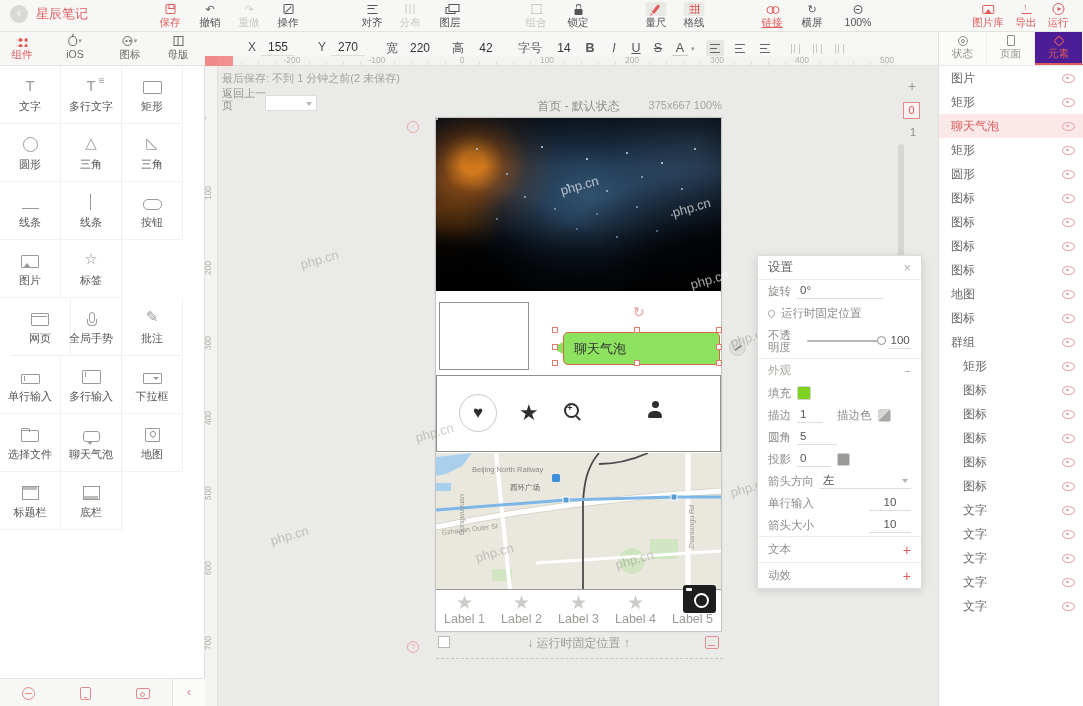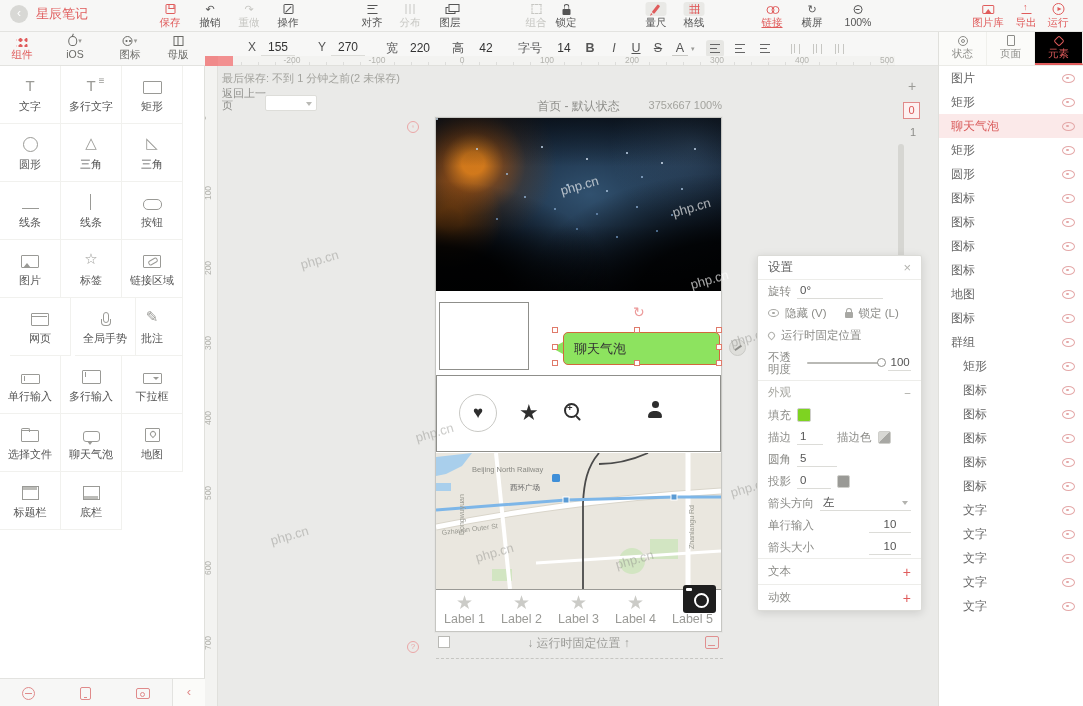--- a/index.html
+++ b/index.html
@@ -192,21 +192,21 @@
 .mini-lock:before{content:"";position:absolute;top:-4px;left:1px;width:4px;height:4px;border:1.2px solid #a8a8a4;border-bottom:none;border-radius:3px 3px 0 0}
 .mini-pin{width:7px;height:7px;border:1.2px solid #b3b3af;border-radius:50% 50% 50% 0;transform:rotate(-45deg)}
 .plus{color:#e05c5c;font-size:14px}
 .selcaret{margin-left:auto;border-left:3.5px solid transparent;border-right:3.5px solid transparent;border-top:4px solid #b3b3af}
 
 .rpanel{position:absolute;left:938px;top:32px;width:145px;height:674px;background:#fff;border-left:1px solid #e0e0dc;z-index:35}
 .rtabs{display:flex;height:34px;border-bottom:1px solid #ebebe7;background:#fbfbf9}
 .rtab{flex:1;text-align:center;padding-top:2px;color:#8c8c88;border-right:1px solid #f0f0ec}
 .rtab .ticon{height:13px}
 .rtab .tlabel{font-size:10.5px}
-.rtab.active{color:#e05c5c;background:#000000;border-bottom:2px solid #e05c5c}
+.rtab.active{color:#e05c5c;background:#4c1d95;border-bottom:2px solid #e05c5c}
 .r-state{width:10px;height:10px;border:1.3px solid;border-radius:50%;position:relative}
 .r-state:after{content:"";position:absolute;inset:2px;border:1.1px solid;border-radius:50%}
 .r-page{width:8px;height:11px;border:1.2px solid;border-radius:1px}
 .r-elem{width:8px;height:8px;border:1.3px solid;transform:rotate(45deg);border-radius:2px}
 .erow{position:relative;height:24px;display:flex;align-items:center;font-size:12px;color:#666;cursor:default}
 .erow.sel{background:#fbe9e9;color:#d95c5c}
 .eye{width:12px;height:10px;position:absolute;right:9px;top:7px}
 .eye:before{content:"";position:absolute;top:1px;left:0;width:11px;height:7px;border:1.1px solid #e4a8a8;border-radius:50%}
 .eye:after{content:"";position:absolute;top:3.5px;left:4.2px;width:2.6px;height:2.6px;background:#e4a8a8;border-radius:50%}
 </style>
@@ -258,21 +258,21 @@
             <i class="ib i-layers"></i>
           </span>
           <span class="tlabel">图层</span>
         </div>
         <div class="titem st-dis" style="left: 536px;">
           <span class="ticon">
             <i class="ib i-group"></i>
           </span>
           <span class="tlabel">组合</span>
         </div>
-        <div class="titem st-dark" style="left: 566px;">
+        <div class="titem st-dark" style="left: 578px;">
           <span class="ticon">
             <i class="ib i-lock"></i>
           </span>
           <span class="tlabel">锁定</span>
         </div>
         <div class="titem st-box" style="left: 656px;">
           <span class="ticon">
             <i class="ib i-pencil"></i>
           </span>
           <span class="tlabel">量尺</span>
@@ -462,33 +462,27 @@
       <div class="cell" style="left: 0px; top: 174px;">
         <div class="cicon">
           <i class="ib s-image"></i>
         </div>
         <span class="clabel">图片</span>
       </div>
       <div class="cell" style="left: 61px; top: 174px;">
         <div class="cicon">☆</div>
         <span class="clabel">标签</span>
       </div>
-      <div class="cell" style="left: 122px; top: 174px;">
-        <div class="cicon">
-          <i class="ib s-linkarea"></i>
-        </div>
-        <span class="clabel">链接区域</span>
-      </div>
       <div class="cell" style="left: 10px; top: 232px;">
         <div class="cicon">
           <i class="ib s-web"></i>
         </div>
         <span class="clabel">网页</span>
       </div>
-      <div class="cell" style="left: 75px; top: 232px;">
+      <div class="cell" style="left: 61px; top: 232px;">
         <div class="cicon">
           <i class="ib s-gesture"></i>
         </div>
         <span class="clabel">全局手势</span>
       </div>
       <div class="cell" style="left: 122px; top: 232px;">
         <div class="cicon">✎</div>
         <span class="clabel">批注</span>
       </div>
       <div class="cell" style="left: 0px; top: 290px;">
@@ -676,26 +670,20 @@
   <div class="settings">
     <div class="stitle">
       <span>设置</span>
       <span class="sclose">×</span>
     </div>
     <div class="srow">
       <span>旋转</span>
       <span class="sval" style="min-width:86px">0°</span>
     </div>
     <div class="srow">
-      <i class="ib mini-eye"></i>
-      <span>隐藏 (V)</span>
-      <i class="ib mini-lock" style="margin-left:12px"></i>
-      <span>锁定 (L)</span>
-    </div>
-    <div class="srow">
       <i class="ib mini-pin"></i>
       <span>运行时固定位置</span>
     </div>
     <div class="srow" style="height:34px">
       <span class="opacl">不透明度</span>
       <span class="slider">
           <i class="knob"></i>
         </span>
       <span class="sval" style="min-width:20px">100</span>
     </div>

